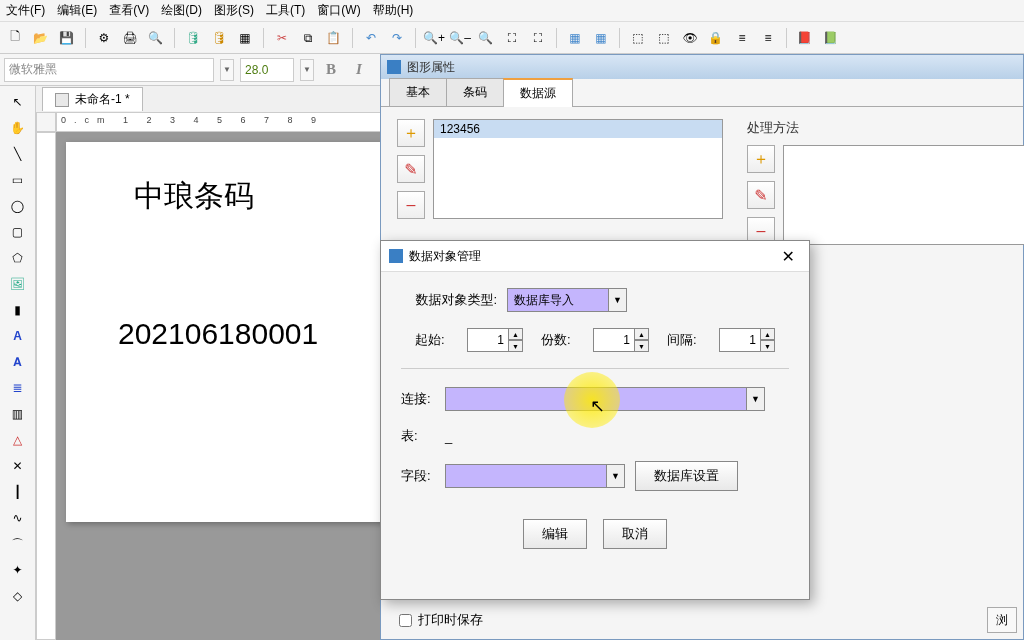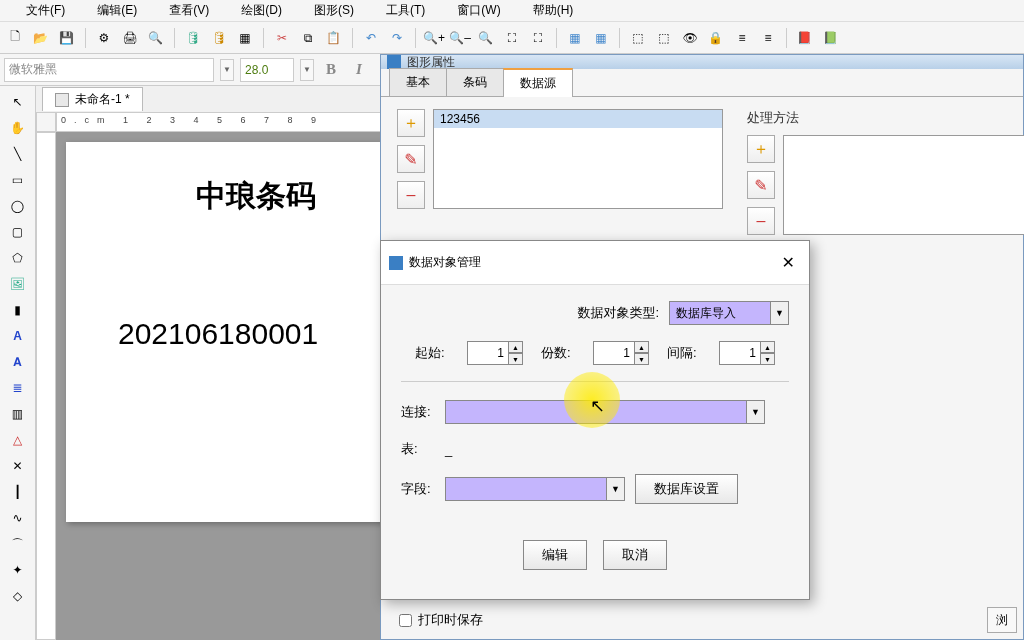--- a/index.html
+++ b/index.html
@@ -1,19 +1,19 @@
 <!DOCTYPE html>
 <html><head>
 <meta charset="utf-8">
 <style>
 * { box-sizing: border-box; margin: 0; padding: 0; font-family: "Microsoft YaHei", SimSun, sans-serif; }
 body { width: 1024px; height: 640px; background: #f0f0f0; overflow: hidden; font-size: 12px; position: relative; }
 
 .menubar { height: 22px; background: #f5f5f5; display: flex; align-items: center; padding: 0 6px; gap: 12px; border-bottom: 1px solid #ddd; }
-.menubar span { cursor: default; margin-left: 20px; }
+.menubar span { cursor: default; }
 
 .toolbar1 { height: 32px; background: #f5f5f5; display: flex; align-items: center; padding: 0 4px; gap: 4px; border-bottom: 1px solid #ccc; }
 .tb-btn { width: 22px; height: 22px; display: inline-flex; align-items: center; justify-content: center; cursor: pointer; border-radius: 2px; }
 .tb-sep { width: 1px; height: 20px; background: #ccc; margin: 0 3px; }
 
 .toolbar2 { height: 32px; background: #f5f5f5; display: flex; align-items: center; padding: 0 4px; gap: 6px; border-bottom: 1px solid #ccc; }
 .font-combo { width: 210px; height: 24px; border: 1px solid #ccc; background: #fff; padding: 0 4px; color: #888; display: flex; align-items: center; }
 .size-combo { width: 54px; height: 24px; border: 1px solid #ccc; background: #fff; padding: 0 4px; color: #4d7c0f; display: flex; align-items: center; }
 .combo-arrow { width: 14px; height: 22px; border: 1px solid #ccc; background: #f8f8f8; display: flex; align-items: center; justify-content: center; font-size: 8px; color: #666; }
 .bold-btn, .italic-btn { width: 22px; height: 22px; font-weight: bold; font-family: serif; color: #888; display: flex; align-items: center; justify-content: center; font-size: 15px; }
@@ -30,63 +30,63 @@
 
 .ruler-area { display: flex; background: #f5f5f5; }
 .ruler-corner { width: 20px; height: 20px; border: 1px solid #ccc; }
 .ruler-h { flex: 1; height: 20px; border: 1px solid #ccc; background: #fff; font-size: 9px; color: #444; position: relative; overflow: hidden; }
 .ruler-h-inner { position: absolute; left: 4px; top: 2px; letter-spacing: 8px; }
 
 .canvas-scroll { flex: 1; display: flex; }
 .ruler-v { width: 20px; background: #fff; border: 1px solid #ccc; font-size: 9px; }
 .canvas-bg { flex: 1; background: #999; position: relative; overflow: hidden; }
 .page { position: absolute; left: 10px; top: 10px; width: 340px; height: 380px; background: #fff; box-shadow: 2px 2px 6px rgba(0,0,0,0.3); padding: 30px 20px; }
-.page-text1 { font-size: 30px; font-weight: 700; color: #000; margin-left: 110px; margin-top: 4px; }
+.page-text1 { font-size: 30px; font-weight: 400; color: #000; margin-left: 48px; margin-top: 4px; }
 .page-text2 { font-size: 30px; font-weight: 400; color: #000; margin-top: 100px; margin-left: 32px; }
 
 
 .prop-panel { position: absolute; left: 380px; top: 54px; width: 644px; height: 586px; background: #f5f5f5; border: 1px solid #7a9abf; }
-.prop-title { height: 14px; background: linear-gradient(#d8e6f5, #b8d0e8); display: flex; align-items: center; gap: 6px; padding: 0 6px; font-size: 12px; color: #333; }
+.prop-title { height: 24px; background: linear-gradient(#d8e6f5, #b8d0e8); display: flex; align-items: center; gap: 6px; padding: 0 6px; font-size: 12px; color: #333; }
 .prop-title-icon { width: 14px; height: 14px; background: #3a7fc4; }
 .prop-tabs { height: 28px; display: flex; align-items: flex-end; padding-left: 8px; border-bottom: 1px solid #aaa; gap: 0; }
 .prop-tab { padding: 5px 16px; font-size: 12px; border: 1px solid #aaa; border-bottom: none; background: #e8e8e8; margin-right: -1px; cursor: pointer; }
 .prop-tab.active { background: #fff; position: relative; top: 1px; border-top: 2px solid #f0a040; }
 .prop-body { padding: 12px 16px; display: flex; gap: 24px; }
 .prop-group { }
 .prop-group-title { font-size: 13px; color: #333; margin-bottom: 8px; }
 .prop-list { width: 290px; height: 100px; border: 1px solid #999; background: #fff; }
 .prop-list2 { width: 250px; height: 100px; border: 1px solid #999; background: #fff; }
 .prop-list-item { background: #c8dcf2; padding: 2px 6px; font-size: 12px; }
 .prop-side-btns { display: flex; flex-direction: column; gap: 8px; margin-right: 8px; }
 .sq-btn { width: 28px; height: 28px; border: 1px solid #aaa; background: linear-gradient(#fff,#eee); display: flex; align-items: center; justify-content: center; cursor: pointer; font-size: 16px; }
 .prop-row { display: flex; align-items: flex-start; }
 
 .save-chk { position: absolute; bottom: 10px; left: 18px; display: flex; align-items: center; gap: 6px; font-size: 13px; }
 .browse-btn { position: absolute; bottom: 6px; right: 6px; width: 30px; height: 26px; border: 1px solid #aaa; background: #f8f8f8; display: flex; align-items: center; justify-content: center; }
 
 
 .dialog { position: absolute; left: 380px; top: 240px; width: 430px; height: 360px; background: #f5f5f5; border: 1px solid #888; box-shadow: 4px 4px 12px rgba(0,0,0,0.3); z-index: 100; }
-.dlg-title { height: 44px; background: #fff; display: flex; align-items: center; justify-content: space-between; padding: 0 8px; border-bottom: 1px solid #ddd; }
+.dlg-title { height: 31px; background: #fff; display: flex; align-items: center; justify-content: space-between; padding: 0 8px; border-bottom: 1px solid #ddd; }
 .dlg-title-left { display: flex; align-items: center; gap: 6px; font-size: 12px; }
 .dlg-title-icon { width: 14px; height: 14px; background: #3a7fc4; }
 .dlg-close { font-size: 16px; cursor: pointer; padding: 0 6px; }
 .dlg-body { padding: 16px 20px; }
 .dlg-row { display: flex; align-items: center; gap: 10px; margin-bottom: 16px; font-size: 13px; }
 .dlg-row label { min-width: 34px; }
 .dlg-row .lbl-wide { min-width: 96px; text-align: right; }
 .combo { height: 24px; border: 1px solid #888; background: #c4b5fd; display: flex; align-items: center; }
 .combo-val { flex: 1; padding: 0 6px; font-size: 12px; }
 .combo-btn { width: 18px; height: 100%; border-left: 1px solid #888; background: #f0f0f0; display: flex; align-items: center; justify-content: center; font-size: 9px; }
 .spinner { display: flex; height: 24px; }
 .spinner input { width: 42px; border: 1px solid #888; text-align: right; padding: 0 4px; font-size: 12px; }
 .spinner-btns { width: 14px; display: flex; flex-direction: column; }
 .spinner-btns div { flex: 1; border: 1px solid #888; border-left: none; font-size: 7px; display: flex; align-items: center; justify-content: center; background: #f0f0f0; }
 .hr { border: none; border-top: 1px solid #ccc; margin: 8px 0 18px; }
 .btn { padding: 5px 18px; border: 1px solid #888; background: linear-gradient(#fff,#e8e8e8); font-size: 13px; cursor: pointer; }
-.dlg-buttons { display: flex; justify-content: center; gap: 16px; margin-top: 36px; }
+.dlg-buttons { display: flex; justify-content: center; gap: 16px; margin-top: 28px; }
 
 .highlight { position: absolute; width: 56px; height: 56px; border-radius: 50%; background: radial-gradient(rgba(255,235,0,0.85), rgba(255,235,0,0.3)); pointer-events: none; z-index: 200; }
 .cursor { position: absolute; z-index: 201; font-size: 18px; color: #000; pointer-events: none; transform: translate(-2px,-2px); }
 </style>
 </head>
 <body>
 
 <div class="menubar">
   <span>文件(F)</span>
   <span>编辑(E)</span>
@@ -240,21 +240,21 @@
 
 <div class="dialog">
   <div class="dlg-title">
     <div class="dlg-title-left">
       <div class="dlg-title-icon"></div>
       <span>数据对象管理</span>
     </div>
     <div class="dlg-close">✕</div>
   </div>
   <div class="dlg-body">
-    <div class="dlg-row" style="justify-content:flex-end">
+    <div class="dlg-row" style="justify-content:flex-start">
       <label class="lbl-wide">数据对象类型:</label>
       <div class="combo" style="width:120px">
         <div class="combo-val">数据库导入</div>
         <div class="combo-btn">▼</div>
       </div>
     </div>
     <div class="dlg-row" style="justify-content:center;gap:18px">
       <label>起始:</label>
       <div class="spinner">
         <input value="1" style="">

